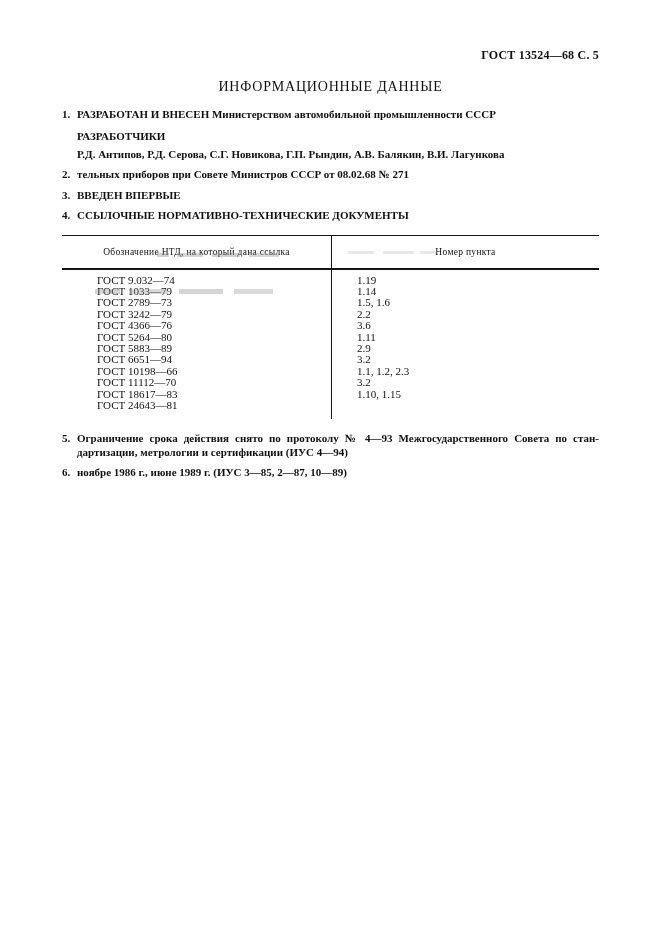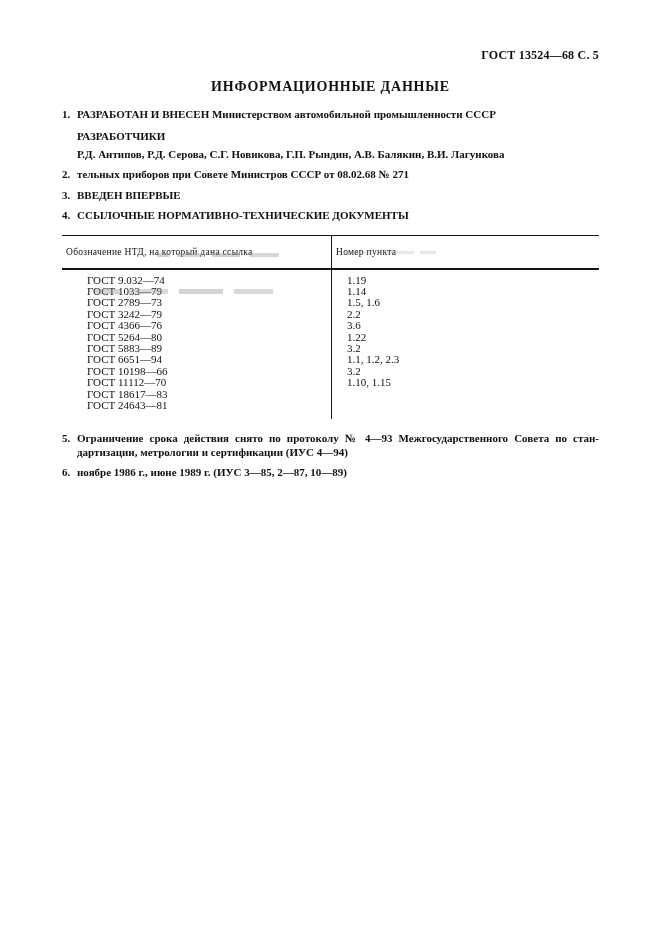--- a/index.html
+++ b/index.html
@@ -26,21 +26,21 @@
     font-weight: bold;
     letter-spacing: 0.2px;
     line-height: 14px;
   }
 
   
   .page-title {
     margin-top: 17px;
     text-align: center;
     font-size: 14px;
-    font-weight: bold;
+    font-weight: normal;
     letter-spacing: 0.8px;
     line-height: 16px;
   }
 
   
   .items { margin-top: 13px; }
   .item {
     display: flex;
     margin-top: 7px;
     font-size: 11px;
@@ -59,37 +59,38 @@
     margin-top: 12px;
     width: 537px;
     border-top: 1.5px solid #141414;
   }
   .ref-head {
     display: grid;
     grid-template-columns: 270px 1fr;
     border-bottom: 2.5px solid #141414;
   }
   .ref-head .hcell {
+    text-align: center;
     font-size: 9.5px;
     letter-spacing: 0.3px;
     padding: 11px 4px 10px 4px;
     line-height: 11px;
   }
   .ref-head .hcell.left { border-right: 1px solid #141414; }
   .ref-cols {
     display: grid;
     grid-template-columns: 270px 1fr;
   }
   .ref-col {
     padding: 5px 0 8px 0;
     font-size: 11px;
   }
   .ref-col.left { border-right: 1px solid #141414; padding-left: 25px; }
   .ref-col.right { padding-left: 15px; }
-  .ref-col .cell { line-height: 11.4px; white-space: nowrap; }
+  .ref-col .cell { line-height: 11.4px; white-space: nowrap; margin-left: 10px; }
 
   .after-table { margin-top: 13px; }
 
   
   .artifact {
     position: absolute;
     pointer-events: none;
     filter: blur(0.6px);
   }
   .artifact.a1 {
@@ -166,21 +167,22 @@
         <div class="cell">ГОСТ 11112—70</div>
         <div class="cell">ГОСТ 18617—83</div>
         <div class="cell">ГОСТ 24643—81</div>
       </div>
       <div class="ref-col right">
         <div class="cell">1.19</div>
         <div class="cell">1.14</div>
         <div class="cell">1.5, 1.6</div>
         <div class="cell">2.2</div>
         <div class="cell">3.6</div>
-        <div class="cell">1.22</div>
+        <div class="cell">1.11</div>
+        <div class="cell">2.9</div>
         <div class="cell">3.2</div>
         <div class="cell">1.1, 1.2, 2.3</div>
         <div class="cell">3.2</div>
         <div class="cell">1.10, 1.15</div>
       </div>
     </div>
   </div>
 
   <div class="items after-table">
 

